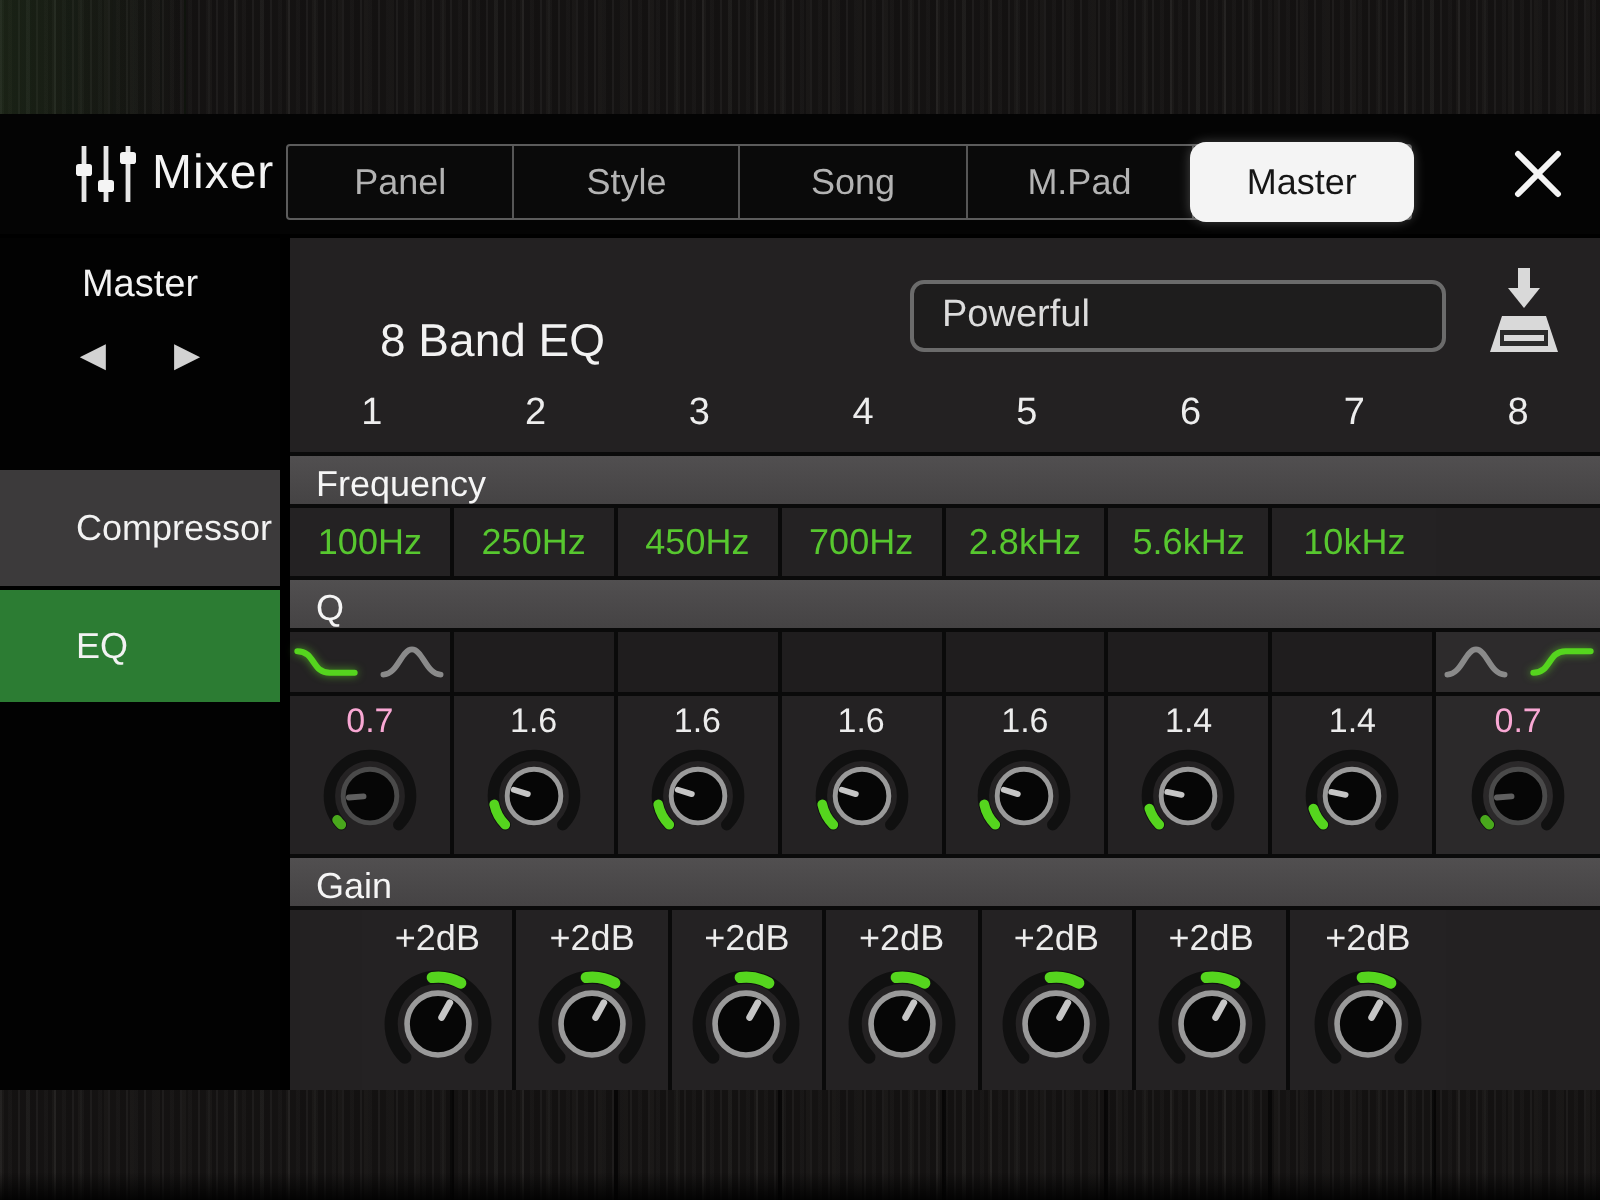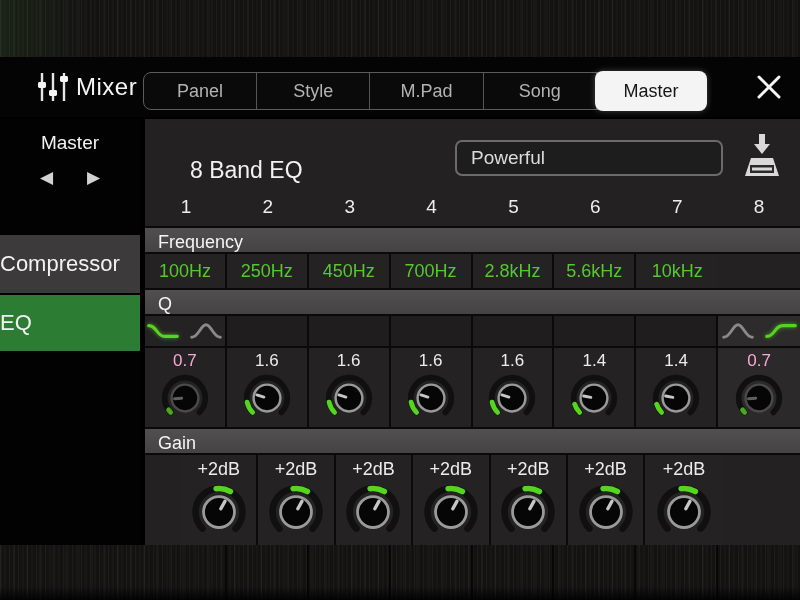--- a/index.html
+++ b/index.html
@@ -25,39 +25,39 @@
       display:grid;grid-template-columns:repeat(8,1fr);}
   #bottom-col-lines div{border-right:2px solid rgba(0,0,0,0.65);}
   #bottom-col-lines div:last-child{border-right:none;}
 
   
   #header{left:0;top:57px;width:800px;height:60px;background:#040404;border-bottom:2px solid #000;}
   #mixer-icon{position:absolute;left:36px;top:13px;}
   #app-title{position:absolute;left:76px;top:0;height:60px;line-height:60px;
       color:#f4f4f4;font-size:24px;letter-spacing:0.5px;}
   #tabbar{position:absolute;left:143px;top:15px;width:563px;height:38px;
-      border:1px solid #5c5c5c;border-radius:8px;display:flex;box-sizing:border-box;background:#0a0a0a;}
+      border:1px solid #5c5c5c;border-radius:2px;display:flex;box-sizing:border-box;background:#0a0a0a;}
   .tab{flex:1;display:flex;align-items:center;justify-content:center;
       color:#b3b3b3;font-size:18px;border-right:1px solid #565656;cursor:default;}
   .tab:last-child{border-right:none;}
   .tab.active{background:#f4f4f4;color:#161616;border-radius:8px;margin:-2px;
       border-right:none;box-shadow:0 0 6px rgba(255,255,255,0.25);z-index:2;font-weight:500;}
   #close-btn{position:absolute;left:752px;top:16px;width:34px;height:28px;
       display:flex;align-items:center;justify-content:center;}
 
   
   #content{left:0;top:119px;width:800px;height:426px;background:#000;}
 
   
   #sidebar{position:absolute;left:0;top:0;width:140px;height:426px;background:#020202;}
   #part-label{margin-top:13px;text-align:center;color:#f2f2f2;font-size:19px;}
   #part-arrows{margin-top:14px;display:flex;justify-content:center;gap:34px;}
   .arrow-btn{color:#d2d2d2;font-size:17px;line-height:20px;}
   .side-item{width:140px;height:60px;display:flex;align-items:center;
-      box-sizing:border-box;font-size:22px;color:#f2f2f2;}
+      box-sizing:border-box;padding-left:38px;font-size:18px;color:#f2f2f2;}
   #side-compressor{margin-top:47px;background:#3c3a3b;border-bottom:2px solid #000;}
   #side-eq{height:56px;background:#2c7c33;}
 
   
   #main{position:absolute;left:145px;top:0;width:655px;height:426px;background:#232122;
       display:flex;flex-direction:column;}
   #eq-header{height:70px;position:relative;}
   #eq-title{position:absolute;left:45px;top:16px;height:70px;line-height:70px;color:#f2f2f2;font-size:23px;}
   #preset-box{position:absolute;left:310px;top:21px;width:268px;height:36px;box-sizing:border-box;
       border:2px solid #6b6b6b;border-radius:7px;display:flex;align-items:center;
@@ -110,22 +110,22 @@
       <line x1="28" y1="3" x2="28" y2="31" stroke="#e6e6e6" stroke-width="2.4"></line>
       <rect x="2" y="12" width="8" height="6" rx="1.4" fill="#f4f4f4"></rect>
       <rect x="13" y="20" width="8" height="6" rx="1.4" fill="#f4f4f4"></rect>
       <rect x="24" y="6" width="8" height="6" rx="1.4" fill="#f4f4f4"></rect>
     </svg>
   </span>
   <span id="app-title">Mixer</span>
   <div id="tabbar">
     <div class="tab">Panel</div>
     <div class="tab">Style</div>
+    <div class="tab">Song</div>
     <div class="tab">M.Pad</div>
-    <div class="tab">Song</div>
     <div class="tab active">Master</div>
   </div>
   <div id="close-btn">
     <svg width="26" height="26" viewBox="0 0 26 26">
       <line x1="3" y1="3" x2="23" y2="23" stroke="#f4f4f4" stroke-width="3" stroke-linecap="round"></line>
       <line x1="23" y1="3" x2="3" y2="23" stroke="#f4f4f4" stroke-width="3" stroke-linecap="round"></line>
     </svg>
   </div>
 </div>
 

